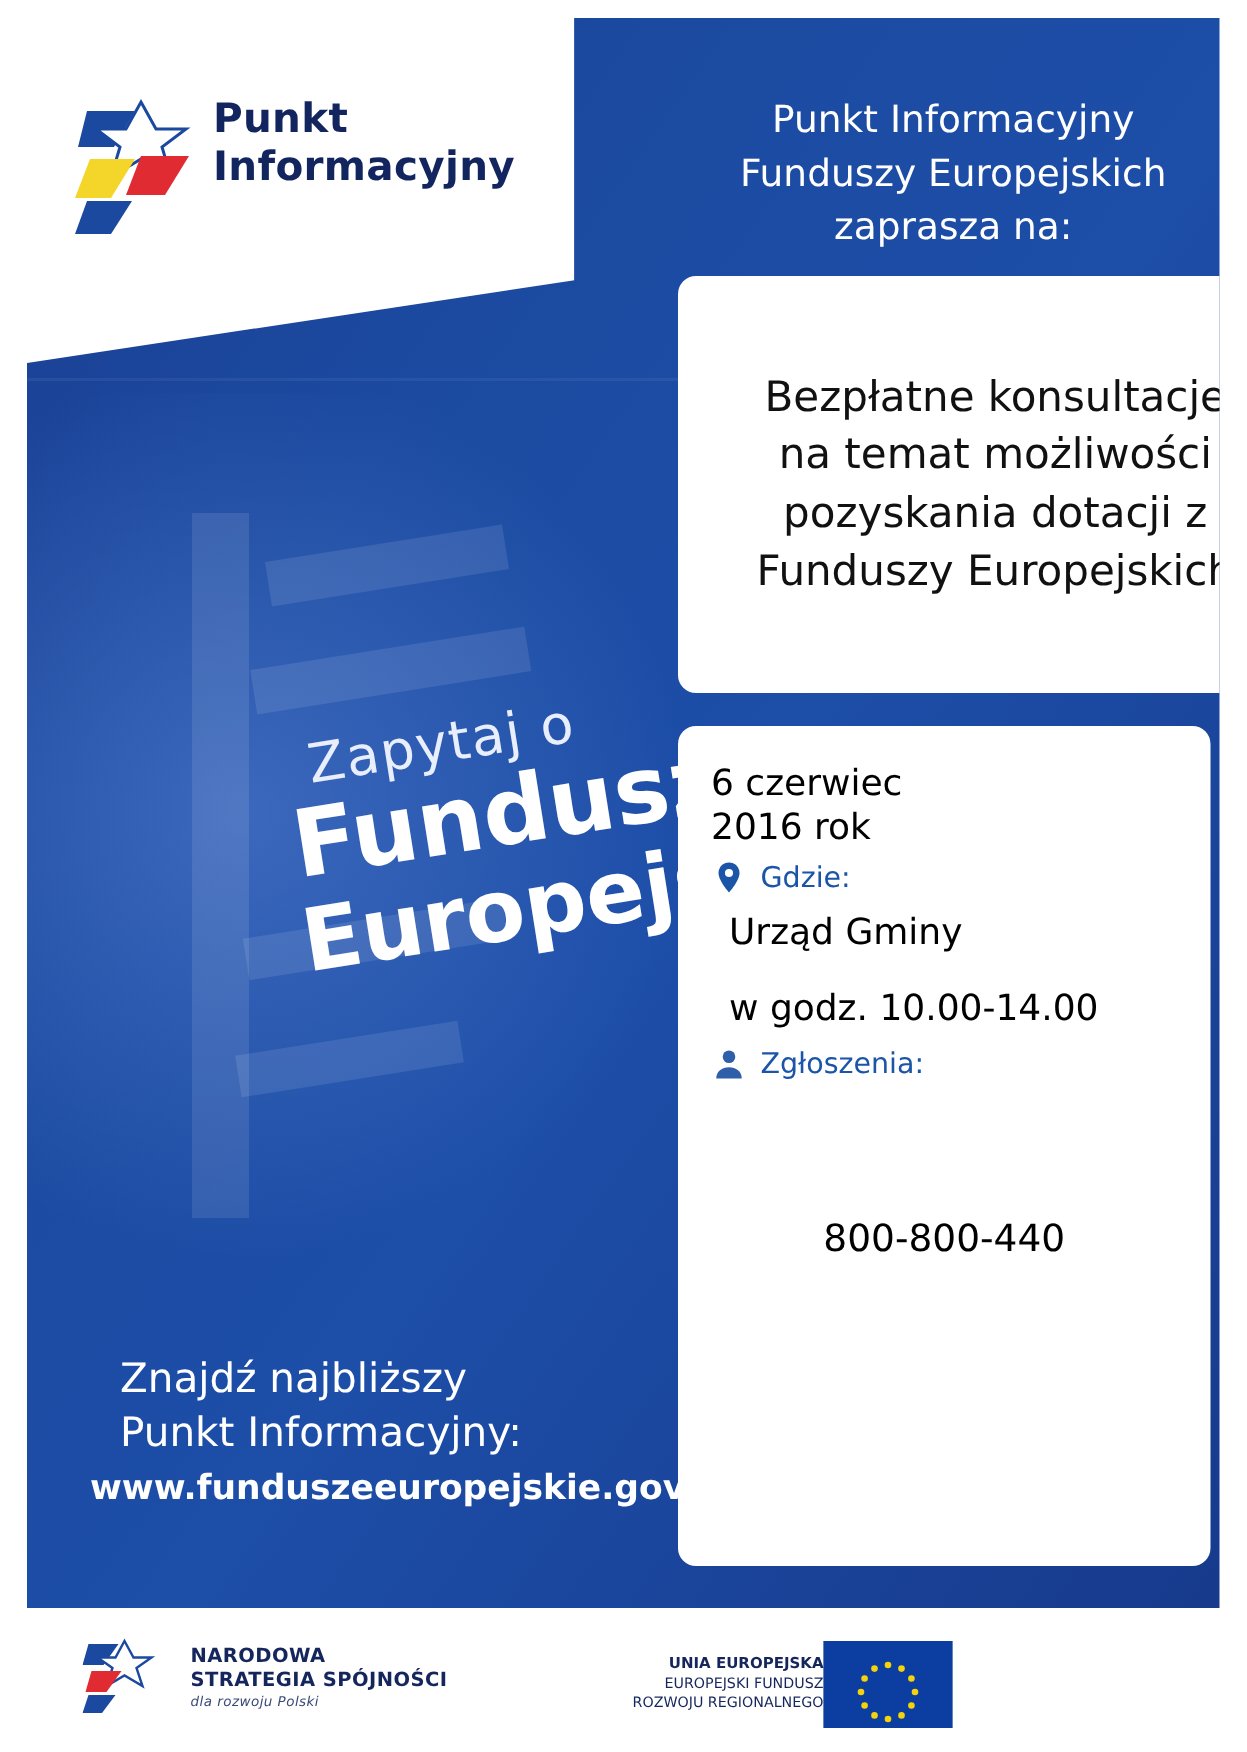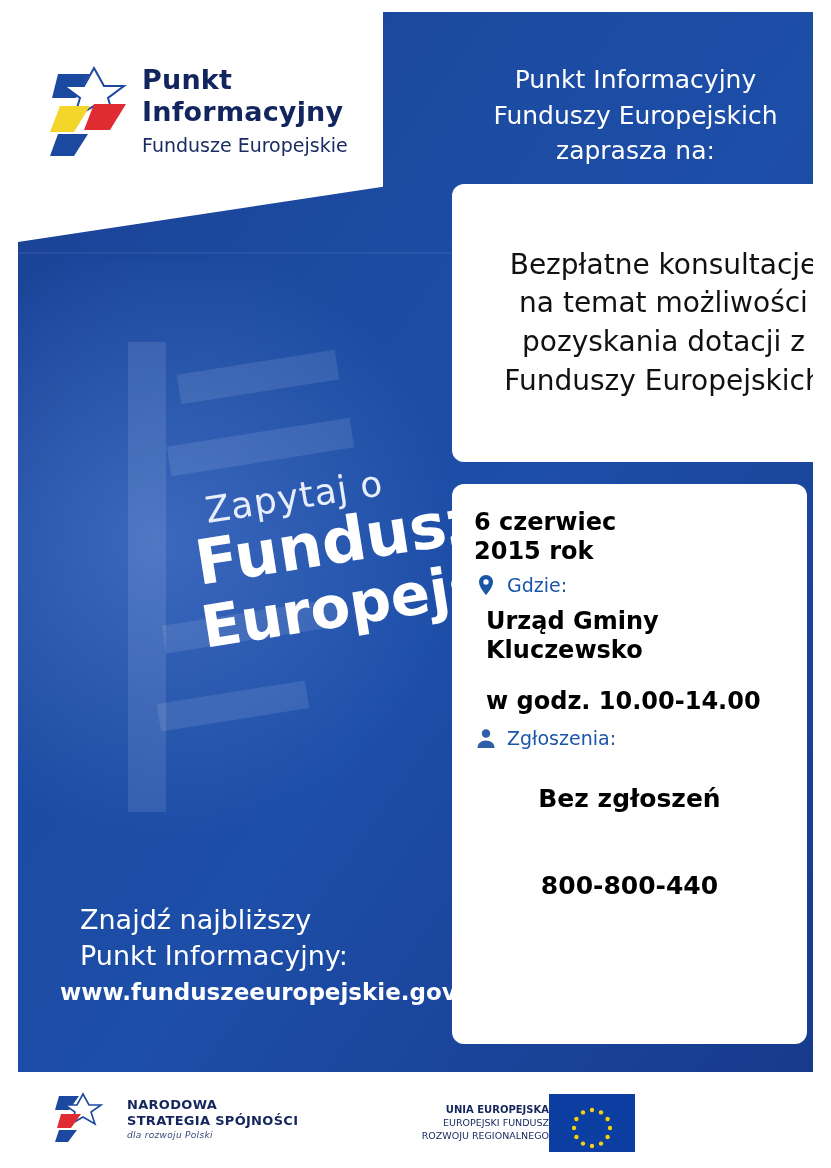--- a/index.html
+++ b/index.html
@@ -187,21 +187,21 @@
     display: flex;
     align-items: center;
     gap: 9px;
   }
   .row-label {
     color: #1a55a8;
     font-size: 19px;
   }
   .value {
     color: #000000;
-    font-weight: bold;
+    font-weight: normal;
     font-size: 24px;
     line-height: 1.22;
   }
   .value.big {
     font-size: 25px;
   }
   .value.indent {
     margin-left: 12px;
   }
   .value.center {
@@ -301,21 +301,20 @@
           <polygon points="8,10 40,10 26,34 2,34" fill="#1b49a0"></polygon>
           <polygon points="44,4 54,22 74,22 58,34 64,54 44,42 24,54 30,34 14,22 34,22" fill="#ffffff" stroke="#1b49a0" stroke-width="2"></polygon>
           <polygon points="10,42 40,42 24,68 0,68" fill="#f4d52a"></polygon>
           <polygon points="44,40 76,40 60,66 34,66" fill="#e02b32"></polygon>
           <polygon points="8,70 38,70 24,92 0,92" fill="#1b49a0"></polygon>
         </svg>
       </div>
       <div class="logo-text">
         <div class="l1">Punkt</div>
         <div class="l1">Informacyjny</div>
-        <div class="l2">Fundusze Europejskie</div>
       </div>
     </div>
 
     <div class="find-block">
       <div class="fl">Znajdź najbliższy</div>
       <div class="fl">Punkt Informacyjny:</div>
       <div class="furl">www.funduszeeuropejskie.gov.pl</div>
     </div>
 
     <div class="right-col">
@@ -326,51 +325,49 @@
       </div>
 
       <div class="card card-offer">
         <div class="offer-text">Bezpłatne konsultacje na temat możliwości pozyskania dotacji z Funduszy Europejskich</div>
       </div>
 
       <div class="card card-details">
 
         <div class="sp-6"></div>
         <div class="value">6 czerwiec</div>
-        <div class="value">2015 rok</div>
+        <div class="value">2016 rok</div>
 
         <div class="sp-6"></div>
         <div class="row">
           <span class="ico">
             <svg width="24" height="24" viewBox="0 0 24 24">
               <path d="M12 2C8.1 2 5 5.1 5 9c0 5.2 7 13 7 13s7-7.8 7-13c0-3.9-3.1-7-7-7z" fill="#1a55a8"></path>
               <circle cx="12" cy="9" r="2.7" fill="#ffffff"></circle>
             </svg>
           </span>
           <span class="row-label">Gdzie:</span>
         </div>
         <div class="sp-10"></div>
         <div class="value indent">Urząd Gminy</div>
-        <div class="value indent">Kluczewsko</div>
 
         <div class="sp-22"></div>
         <div class="value indent">w godz. 10.00-14.00</div>
 
         <div class="sp-10"></div>
         <div class="row">
           <span class="ico">
             <svg width="24" height="24" viewBox="0 0 24 24">
               <circle cx="12" cy="7.5" r="4.2" fill="#2f5fa8"></circle>
               <path d="M3.5 22c0-4.7 3.8-7.5 8.5-7.5s8.5 2.8 8.5 7.5z" fill="#2f5fa8"></path>
             </svg>
           </span>
           <span class="row-label">Zgłoszenia:</span>
         </div>
         <div class="sp-34"></div>
-        <div class="value big center">Bez zgłoszeń</div>
 
         <div class="sp-46"></div>
         <div class="sp-10"></div>
         <div class="value big center">800-800-440</div>
 
       </div>
     </div>
   </div>
 
   <div class="footer">

